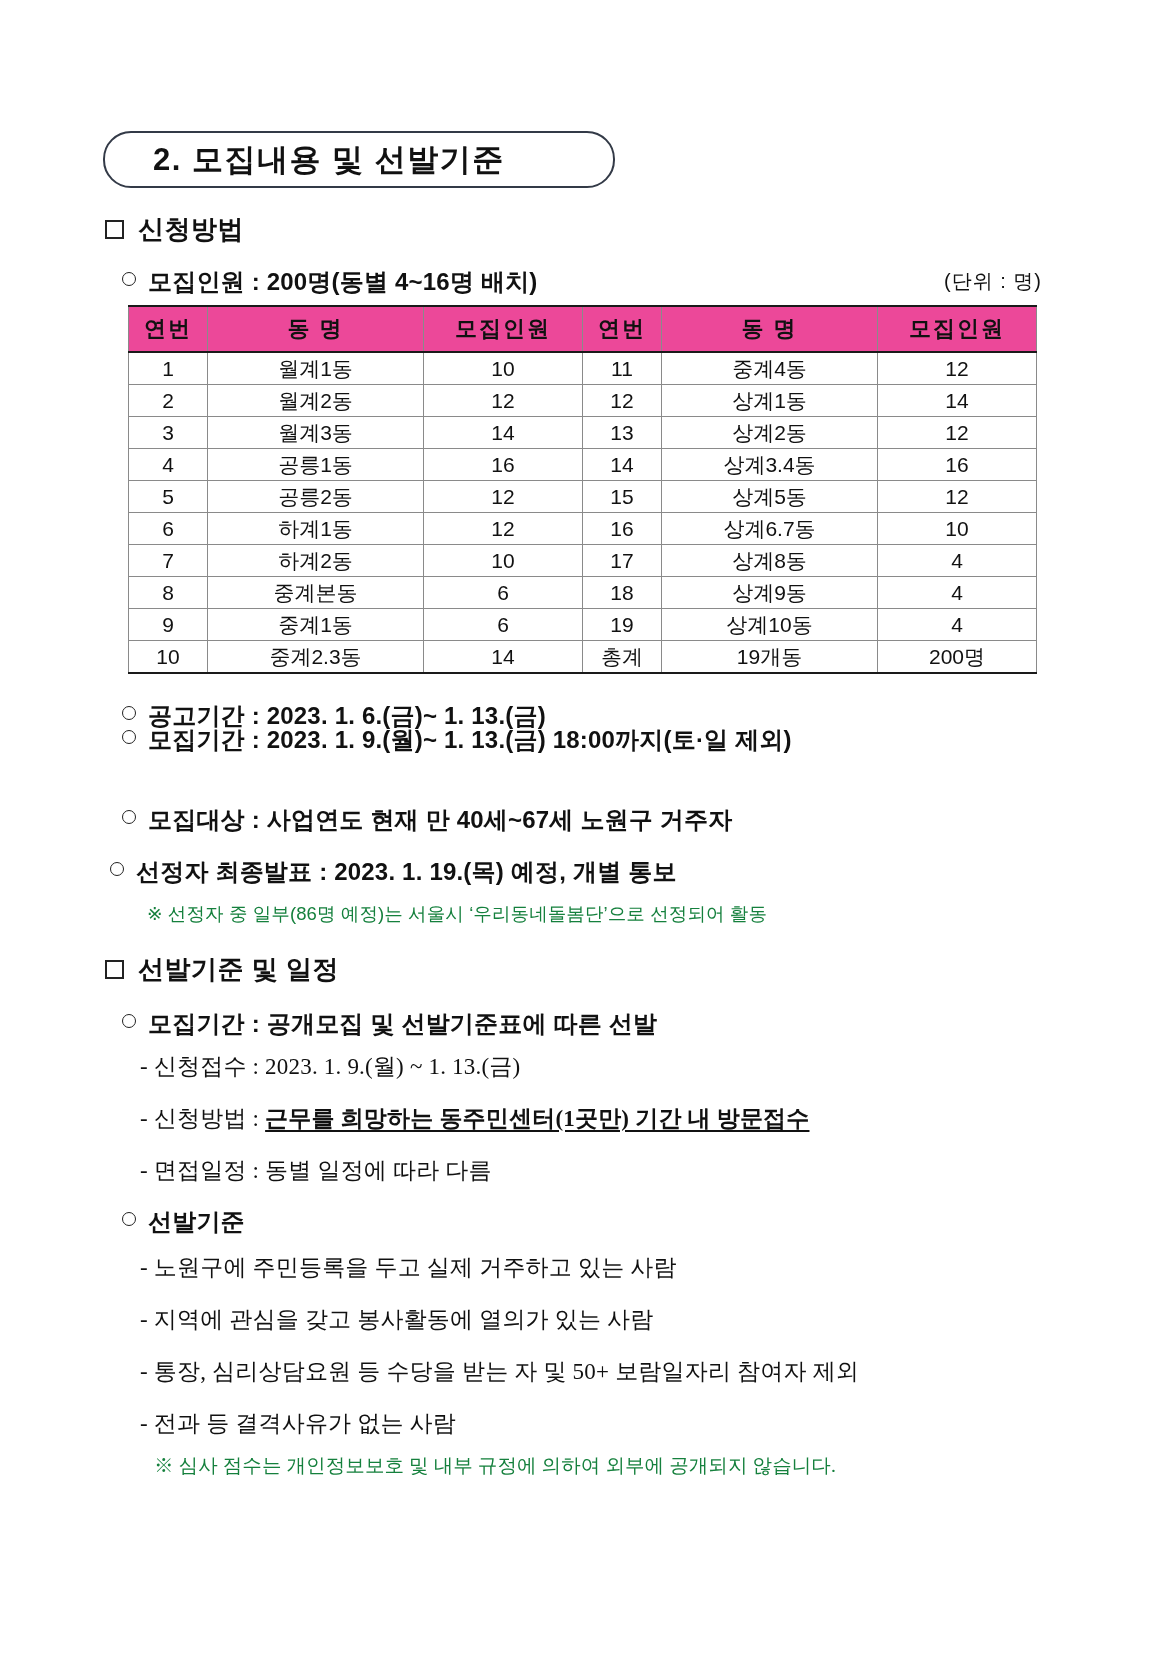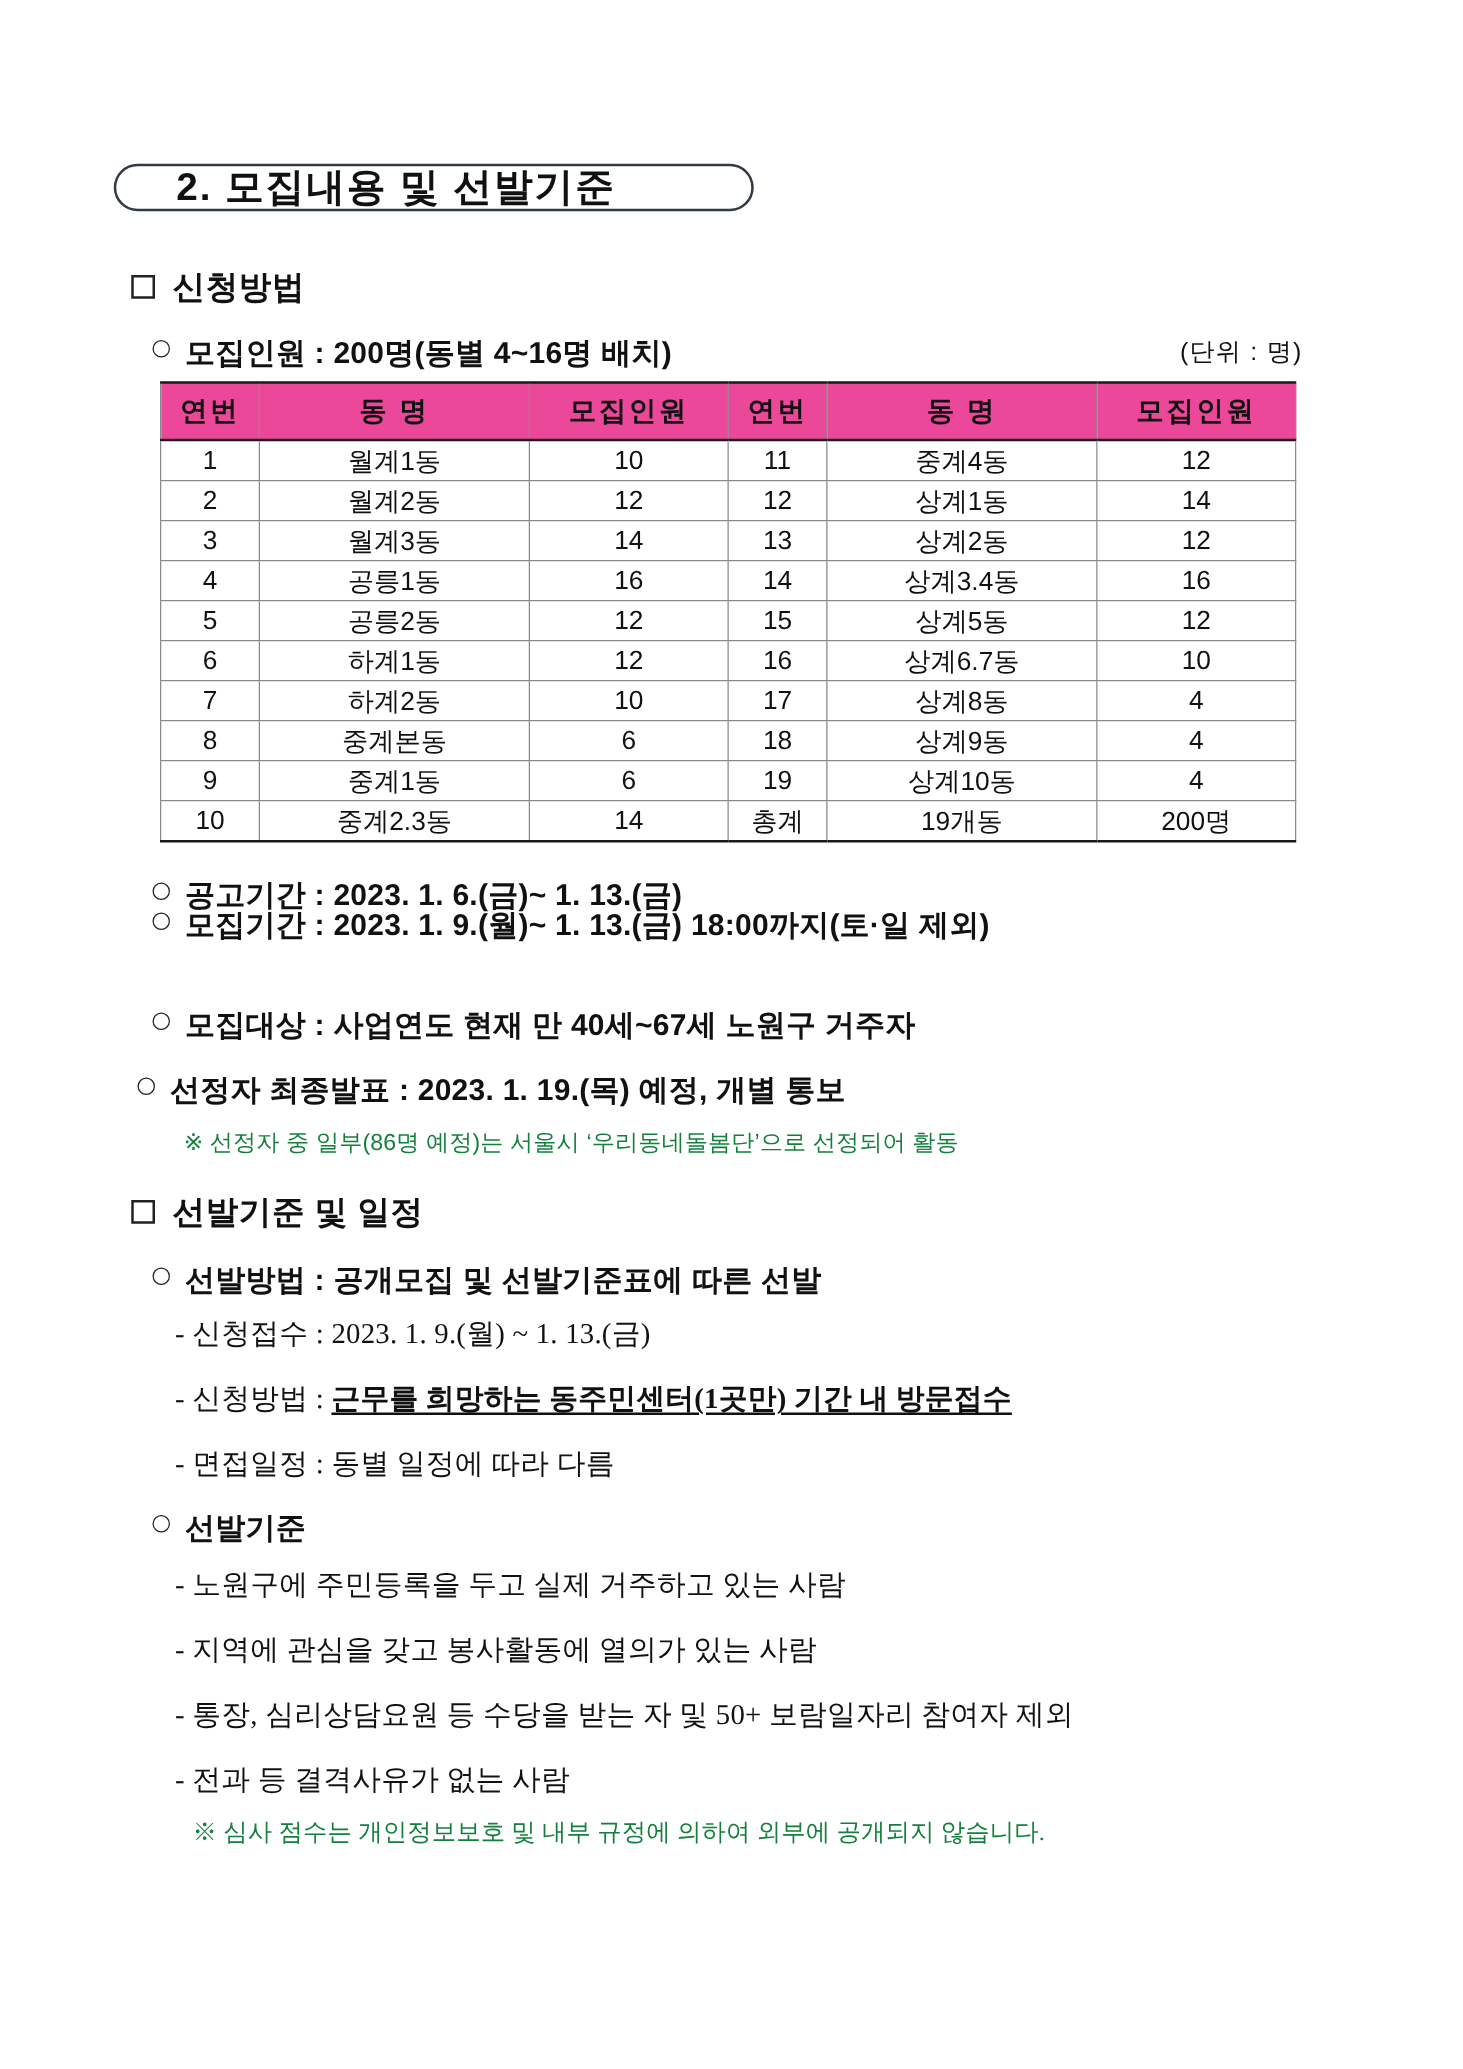--- a/index.html
+++ b/index.html
@@ -17,24 +17,24 @@
   }
   .page {
     position: absolute;
     inset: 0;
     padding: 0;
   }
 
   
   .title-pill {
     position: absolute;
-    left: 91px;
+    left: 103px;
     top: 131px;
     width: 512px;
-    height: 38px;
+    height: 57px;
     border: 2.5px solid #333a47;
     border-radius: 28px;
     box-sizing: border-box;
     display: flex;
     align-items: center;
     padding-left: 48px;
   }
   .title-pill .title-text {
     font-size: 31px;
     font-weight: bold;
@@ -299,21 +299,21 @@
 
   <div class="note-line" style="left:147px; top:901px;">※ 선정자 중 일부(86명 예정)는 서울시 ‘우리동네돌봄단’으로 선정되어 활동</div>
 
   <div class="sq-heading" style="left:105px; top:952px;">
     <span class="sq-box"></span>
     <span class="h-text">선발기준 및 일정</span>
   </div>
 
   <div class="circ-line" style="left:122px; top:1008px;">
     <span class="circ"></span>
-    <span class="c-text">선발방법 : 공개모집 및 선발기준표에 따른 선발</span>
+    <span class="c-text">모집기간 : 공개모집 및 선발기준표에 따른 선발</span>
   </div>
 
   <div class="dash-line" style="left:140px; top:1051px;">
     <span>- 신청접수 : </span><span>2023. 1. 9.(월) ~ 1. 13.(금)</span>
   </div>
   <div class="dash-line" style="left:140px; top:1103px;">
     <span>- 신청방법 : </span><span class="underline-bold">근무를 희망하는 동주민센터(1곳만) 기간 내 방문접수</span>
   </div>
   <div class="dash-line" style="left:140px; top:1155px;">
     <span>- 면접일정 : </span><span>동별 일정에 따라 다름</span>

